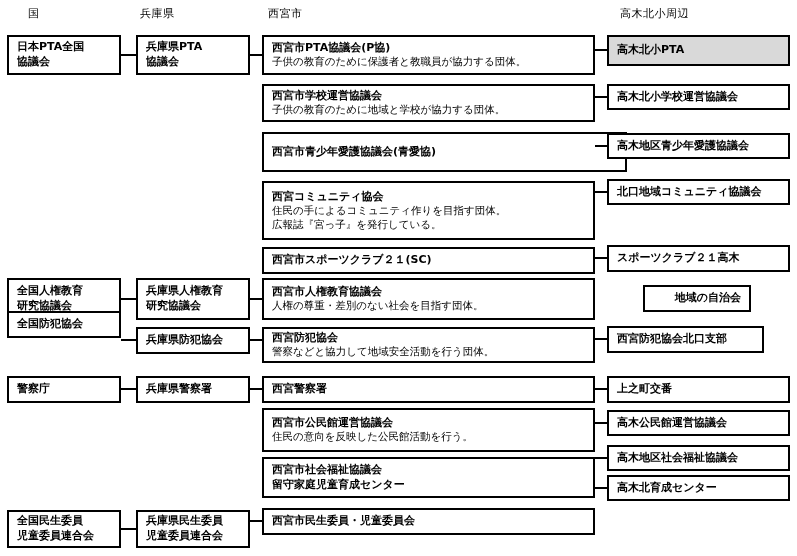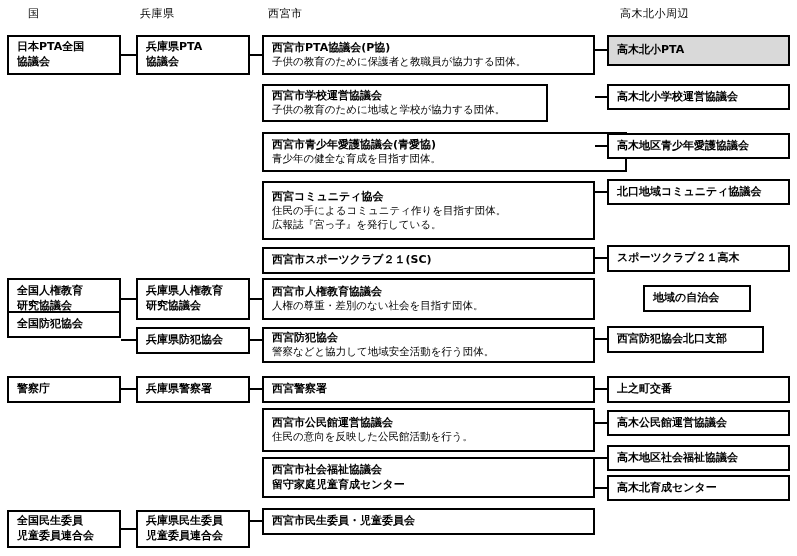--- a/index.html
+++ b/index.html
@@ -23,21 +23,21 @@
     position: absolute;
     border: 2px solid #000;
     background: #ffffff;
     display: flex;
     flex-direction: column;
     justify-content: center;
     padding: 4px 8px;
     overflow: hidden;
   }
   .box.gray { background: #d9d9d9; }
-  .box.center-h { align-items: flex-start; text-align: center; }
+  .box.center-h { align-items: flex-end; text-align: center; }
   .title {
     font-weight: bold;
     font-size: 11px;
     line-height: 1.32;
     white-space: pre-line;
   }
   .desc {
     font-size: 10.5px;
     line-height: 1.3;
     white-space: pre-line;
@@ -93,27 +93,26 @@
   </div>
   <div class="box" style="left:136px;top:510px;width:114px;height:38px">
     <div class="title">兵庫県民生委員
 児童委員連合会</div>
   </div>
 
   <div class="box" style="left:262px;top:35px;width:333px;height:40px">
     <div class="title">西宮市PTA協議会(P協)</div>
     <div class="desc">子供の教育のために保護者と教職員が協力する団体。</div>
   </div>
-  <div class="box" style="left:262px;top:84px;width:286px;height:38px">
+  <div class="box" style="left:262px;top:84px;width:333px;height:38px">
     <div class="title">西宮市学校運営協議会</div>
     <div class="desc">子供の教育のために地域と学校が協力する団体。</div>
   </div>
   <div class="box" style="left:262px;top:132px;width:365px;height:40px">
     <div class="title">西宮市青少年愛護協議会(青愛協)</div>
-    <div class="desc">青少年の健全な育成を目指す団体。</div>
   </div>
   <div class="box" style="left:262px;top:181px;width:333px;height:59px">
     <div class="title">西宮コミュニティ協会</div>
     <div class="desc">住民の手によるコミュニティ作りを目指す団体。
 広報誌『宮っ子』を発行している。</div>
   </div>
   <div class="box" style="left:262px;top:247px;width:333px;height:27px">
     <div class="title">西宮市スポーツクラブ２１(SC)</div>
   </div>
   <div class="box" style="left:262px;top:278px;width:333px;height:42px">

